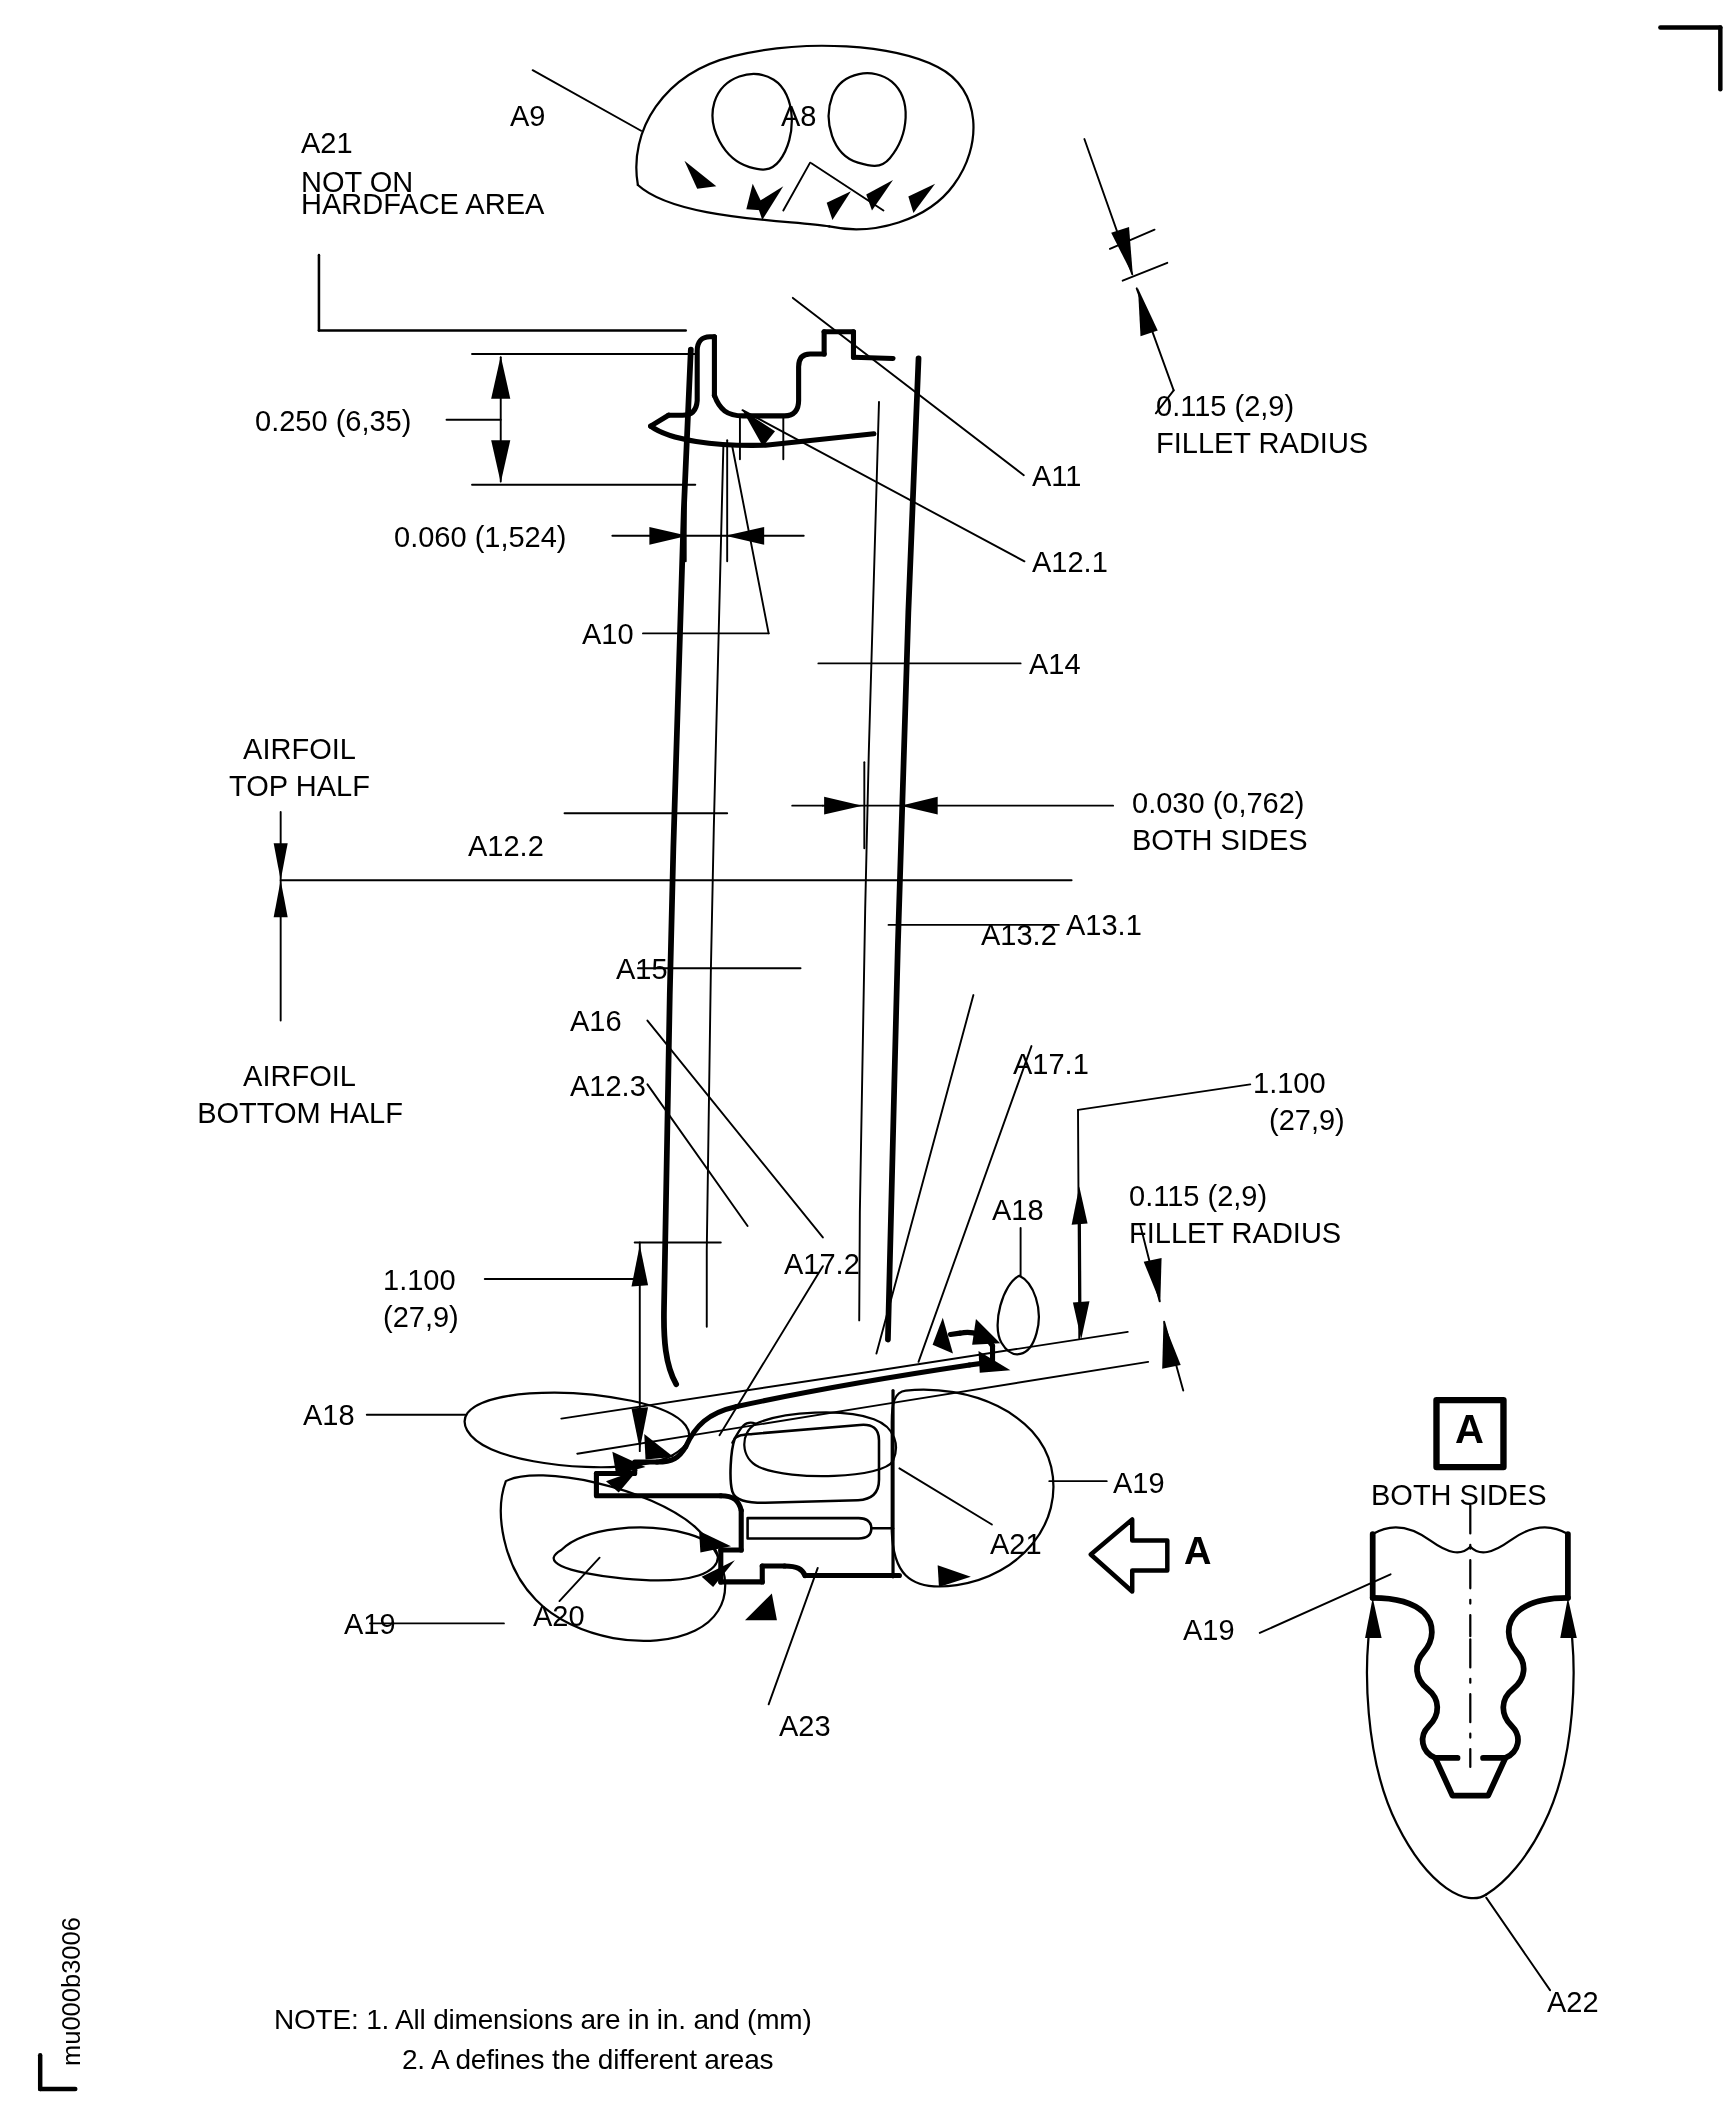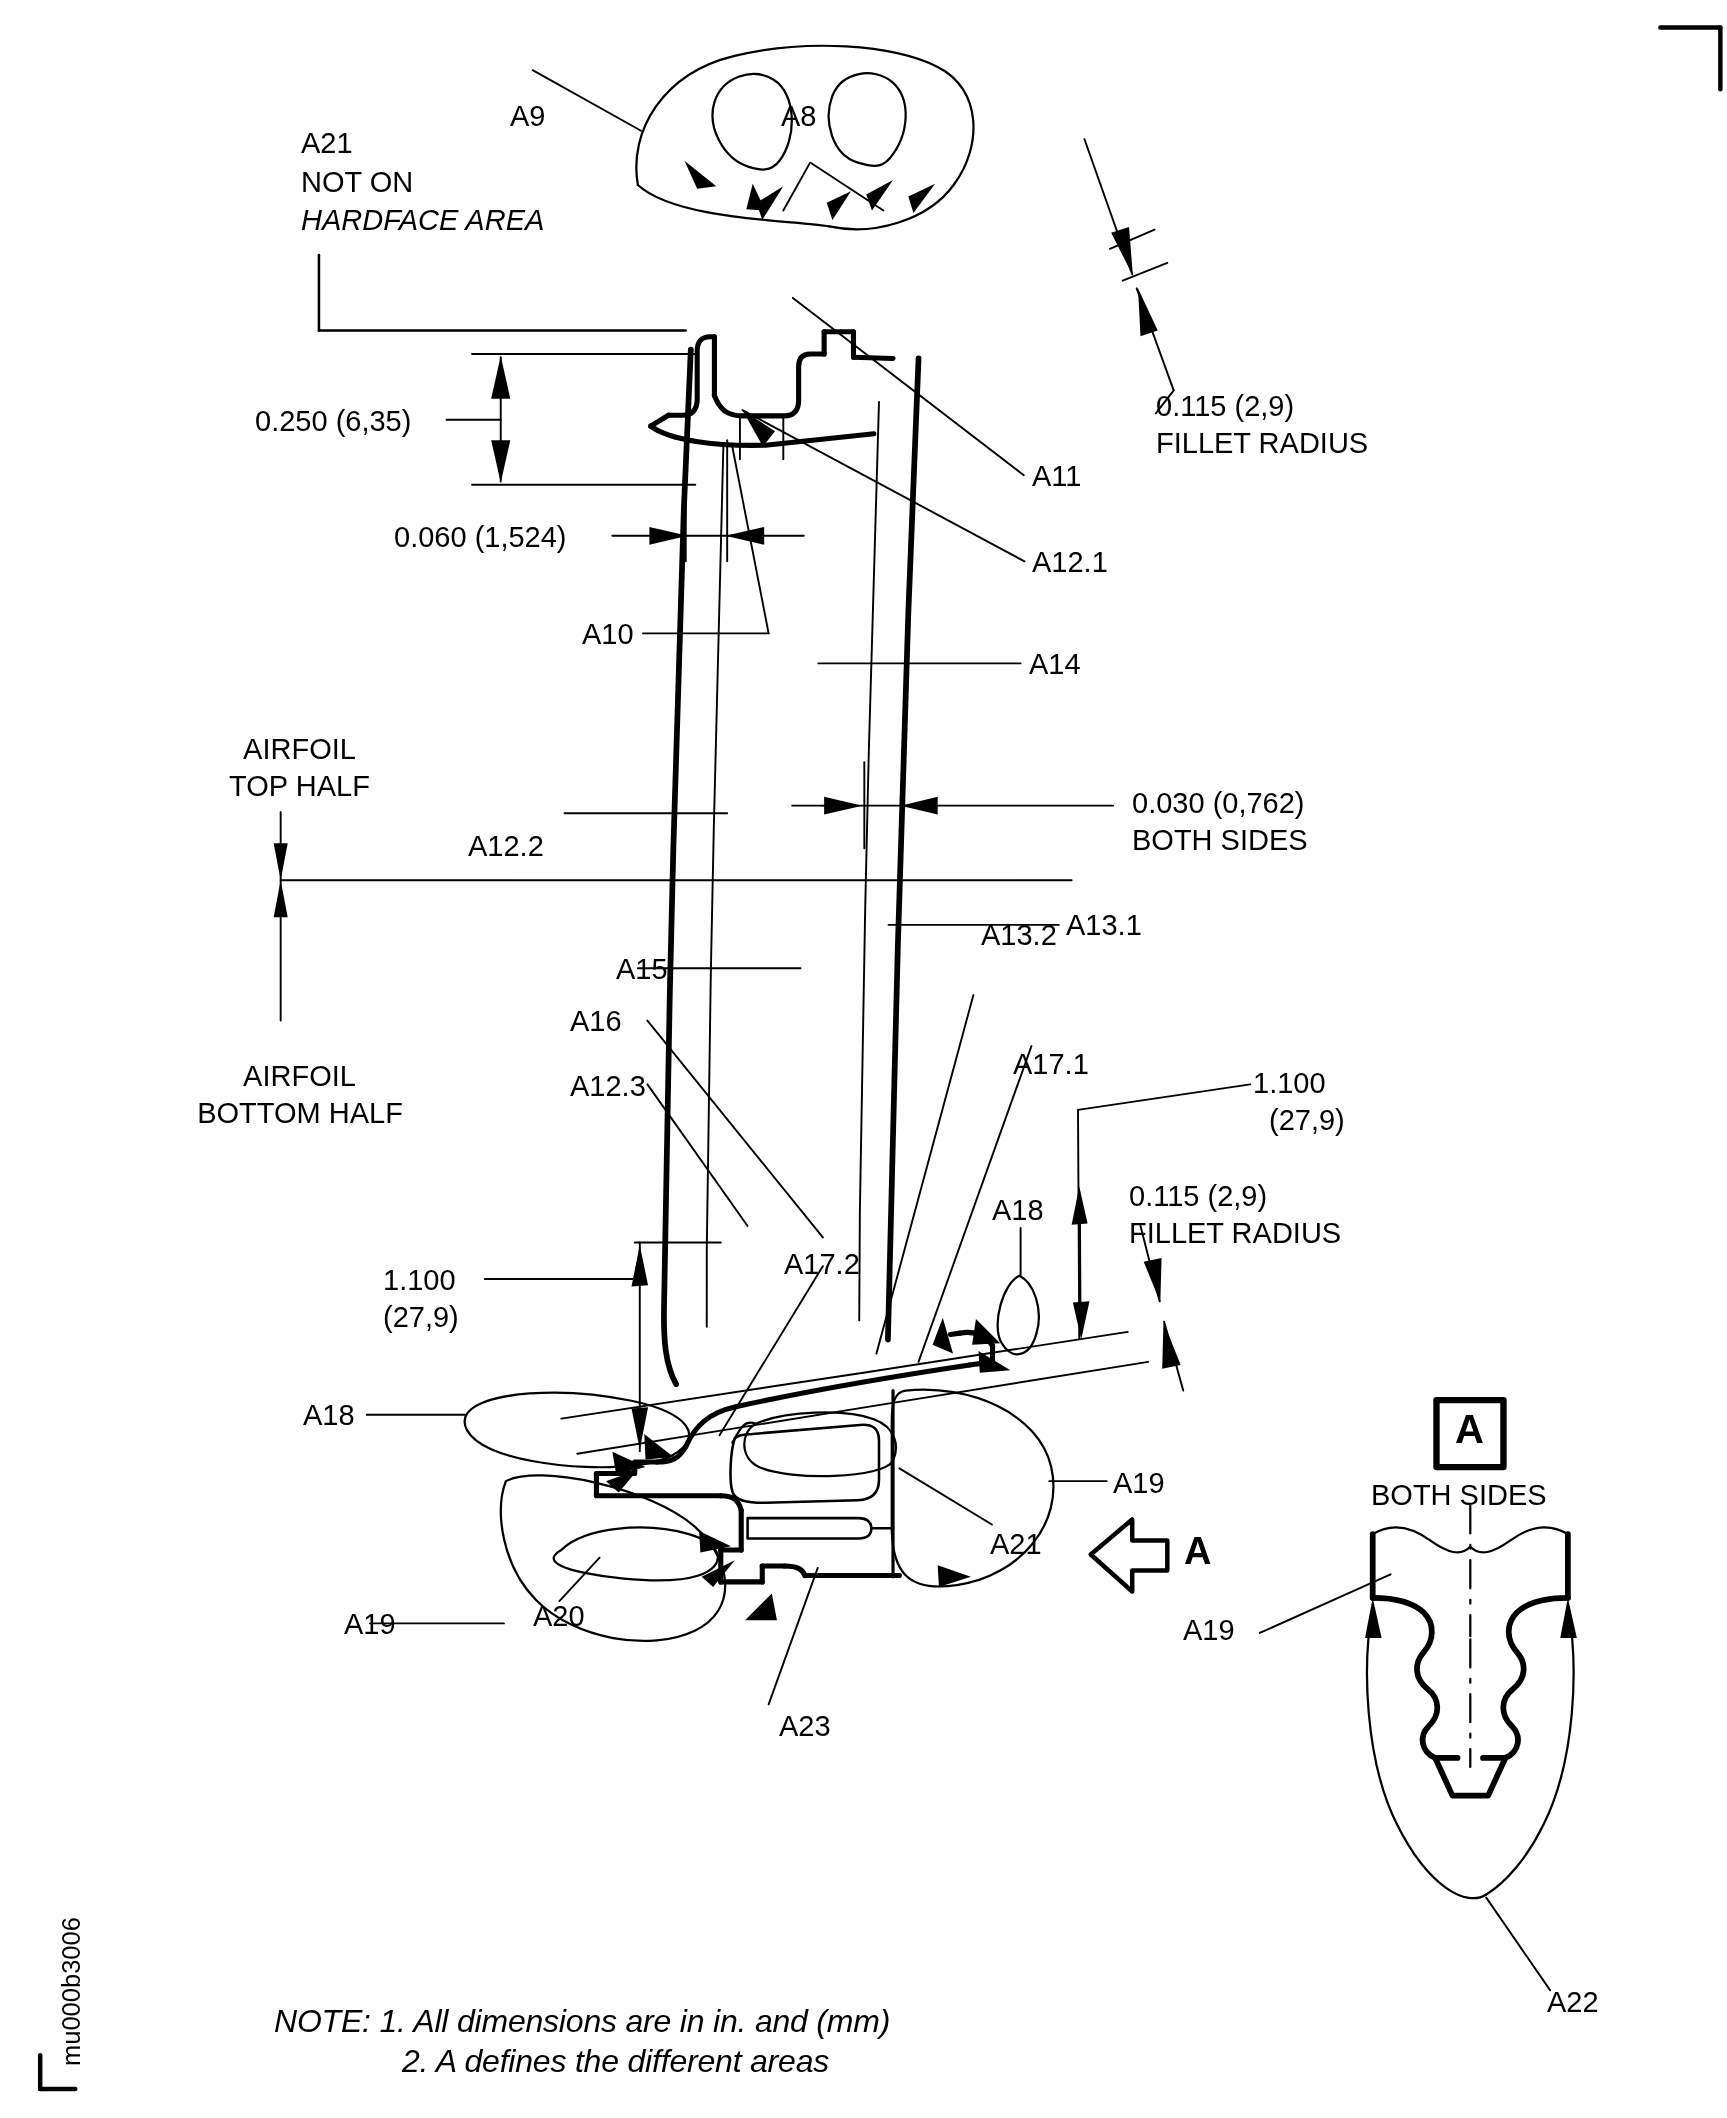--- a/index.html
+++ b/index.html
@@ -4,21 +4,21 @@
 <style>
   html,body{margin:0;padding:0;background:#fff;}
   body{width:1728px;height:2119px;position:relative;overflow:hidden;
        font-family:"Liberation Sans", sans-serif;color:#000;}
   #sheet{position:absolute;inset:0;padding-left:22px;}
   svg{position:absolute;left:0;top:0;width:1728px;height:2119px;}
   .txt{position:absolute;font-family:"Liberation Sans",sans-serif;color:#000;
        white-space:pre;line-height:1.18;}
   .lbl{font-size:29px;}
   .dim{font-size:29px;}
-  .note{font-size:32px;font-style:italic;}
+  .note{font-size:28px;}
   .big{font-size:38px;font-weight:bold;}
   .secA{font-size:40px;font-weight:bold;}
   .vert{font-size:25.5px;transform-origin:0 0;transform:rotate(-90deg);}
 </style>
 </head>
 <body>
 
 <div id="sheet">
 
 <svg viewBox="0 0 2709 3322">
@@ -450,21 +450,21 @@
   <g stroke-width="4">
     <path d="M500 400 V518"></path>
     <path d="M500 518 H1075"></path>
   </g>
 
   </g>
 </svg>
 
 <div class="txt lbl" style="left:301px;top:126px;">A21</div>
 <div class="txt lbl" style="left:301px;top:165px;">NOT ON</div>
-<div class="txt lbl" style="left:301px;top:203px;font-style:italic;">HARDFACE AREA</div>
+<div class="txt lbl" style="left:301px;top:187px;">HARDFACE AREA</div>
 
 <div class="txt lbl" style="left:510px;top:99px;">A9</div>
 <div class="txt lbl" style="left:781px;top:99px;">A8</div>
 
 <div class="txt dim" style="left:1156px;top:389px;">0.115 (2,9)</div>
 <div class="txt dim" style="left:1156px;top:426px;">FILLET RADIUS</div>
 
 <div class="txt dim" style="left:255px;top:404px;">0.250 (6,35)</div>
 
 <div class="txt dim" style="left:394px;top:520px;">0.060 (1,524)</div>

